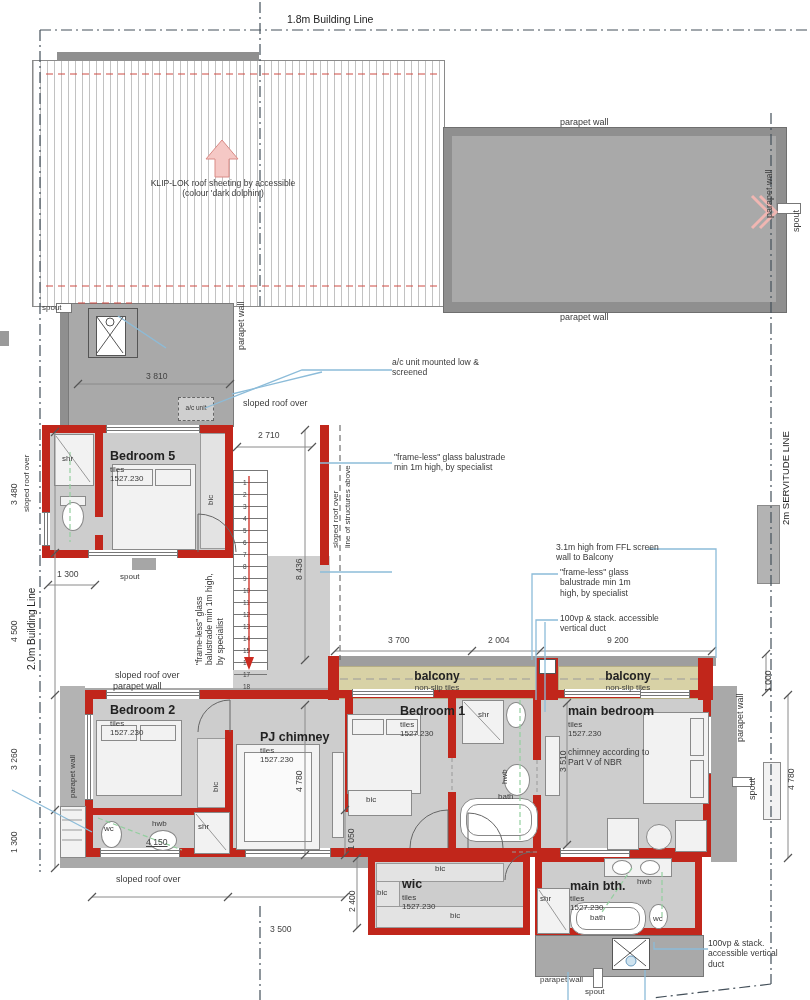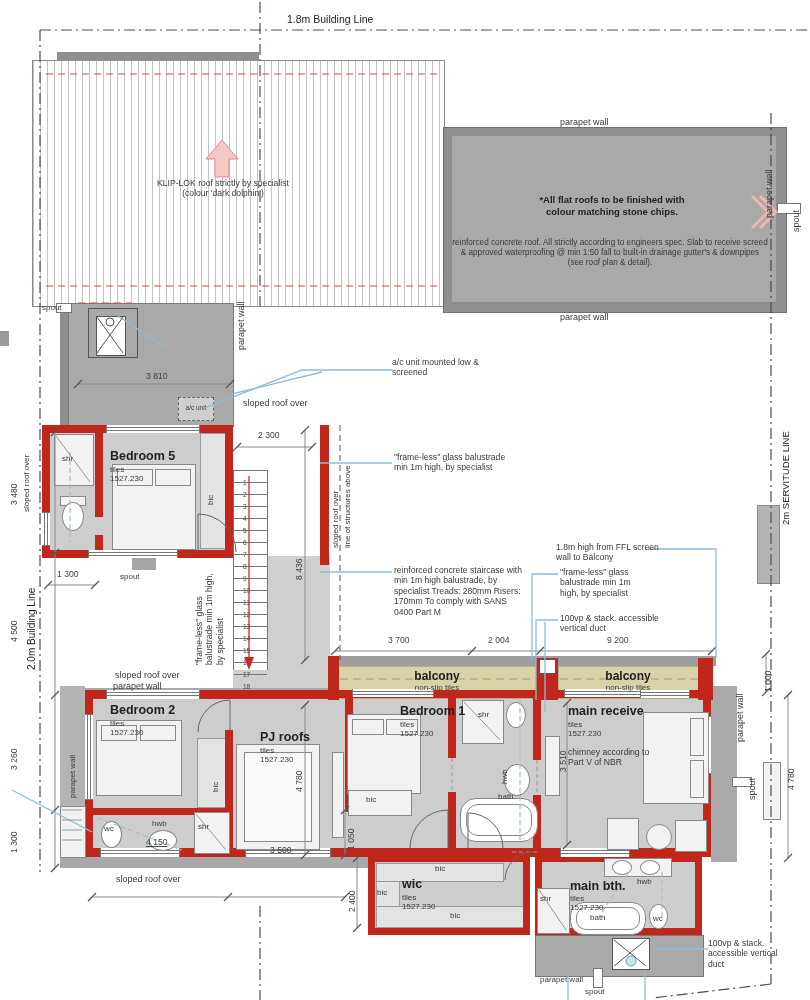--- a/index.html
+++ b/index.html
@@ -286,35 +286,33 @@
     <circle cx="631" cy="961" r="5" fill="#cfe3ef" stroke="#6a9cc0"></circle>
 
     <path d="M249 476 V658" stroke="#cc2a20" stroke-width="1.3" fill="none"></path>
     <polygon points="249,670 244,657 254,657" fill="#cc2a20"></polygon>
 
     <polygon points="222,140 238,159 229,159 229,177 215,177 215,159 206,159" fill="#f5c8c5" stroke="#d98a85"></polygon>
     <path d="M752 196 L768 212 L752 228 M760 196 L776 212 L760 228" stroke="#f0b6b2" stroke-width="3" fill="none"></path>
   </svg>
 
   <div class="lbl" style="left:287px;top:13px;font-size:10.5px;color:#222;">1.8m Building Line</div>
-  <div class="note ctr" style="left:148px;top:178px;width:150px;">KLIP-LOK roof strictly by specialist (colour 'dark dolphin')</div>
+  <div class="note ctr" style="left:148px;top:178px;width:150px;">KLIP-LOK roof sheeting by accessible (colour 'dark dolphin')</div>
 
   <div class="lbl" style="left:560px;top:117px;">parapet wall</div>
   <div class="lbl" style="left:560px;top:312px;">parapet wall</div>
   <div class="lbl rot" style="left:764px;top:218px;">parapet wall</div>
   <div class="lbl rot" style="left:791px;top:232px;">spout</div>
-  <div class="note ctr" style="left:528px;top:194px;width:168px;font-weight:bold;font-size:9.5px;color:#222;">*All flat roofs to be finished with colour matching stone chips.</div>
-  <div class="note ctr" style="left:452px;top:238px;width:316px;font-size:8.2px;">reinforced concrete roof.  All strictly according to engineers spec. Slab to receive screed &amp; approved waterproofing @ min 1:50 fall to built-in drainage gutter's &amp; downpipes (see roof plan &amp; detail).</div>
 
   <div class="lbl sm" style="left:42px;top:303px;">spout</div>
   <div class="dim" style="left:146px;top:371px;">3 810</div>
   <div class="lbl rot" style="left:236px;top:350px;">parapet wall</div>
   <div class="lbl" style="left:243px;top:398px;">sloped roof over</div>
   <div class="note" style="left:392px;top:357px;width:110px;">a/c unit mounted low &amp; screened</div>
-  <div class="dim" style="left:258px;top:430px;">2 300</div>
+  <div class="dim" style="left:258px;top:430px;">2 710</div>
 
   <div class="lblb" style="left:110px;top:449px;">Bedroom 5</div>
   <div class="lbl sm" style="left:110px;top:465px;">tiles</div>
   <div class="lbl sm" style="left:110px;top:474px;">1527.230</div>
   <div class="lbl sm" style="left:62px;top:454px;">shr</div>
   <div class="lbl sm rot" style="left:206px;top:505px;">bic</div>
   <div class="lbl sm rot" style="left:22px;top:512px;">sloped roof over</div>
   <div class="lbl sm" style="left:120px;top:572px;">spout</div>
   <div class="dim" style="left:57px;top:569px;">1 300</div>
 
@@ -324,22 +322,21 @@
   <div class="dim rot" style="left:9px;top:770px;">3 260</div>
   <div class="dim rot" style="left:9px;top:853px;">1 300</div>
   <div class="lbl rot" style="left:26px;top:670px;font-size:10px;color:#222;">2.0m Building Line</div>
   <div class="lbl rot" style="left:780px;top:525px;font-size:9.5px;color:#222;">2m SERVITUDE LINE</div>
 
   <div class="lbl sm rot" style="left:331px;top:548px;">sloped roof over</div>
   <div class="lbl sm rot" style="left:343px;top:548px;">line of structures above</div>
   <div class="note rot" style="left:194px;top:665px;width:100px;">"frame-less" glass balustrade min 1m high, by specialist</div>
 
   <div class="note" style="left:394px;top:452px;width:115px;">"frame-less" glass balustrade min 1m high, by specialist</div>
-  <div class="note" style="left:394px;top:565px;width:132px;">reinforced concrete staircase with min 1m high balustrade, by specialist Treads: 280mm Risers: 170mm To comply with SANS 0400 Part M</div>
-  <div class="note" style="left:556px;top:542px;width:112px;">1.8m high from FFL screen wall to Balcony</div>
+  <div class="note" style="left:556px;top:542px;width:112px;">3.1m high from FFL screen wall to Balcony</div>
   <div class="note" style="left:560px;top:567px;width:90px;">"frame-less" glass balustrade min 1m high, by specialist</div>
   <div class="note" style="left:560px;top:613px;width:118px;">100vp &amp;  stack. accessible vertical duct</div>
 
   <div class="dim" style="left:388px;top:635px;">3 700</div>
   <div class="dim" style="left:488px;top:635px;">2 004</div>
   <div class="dim" style="left:607px;top:635px;">9 200</div>
   <div class="dim rot" style="left:763px;top:692px;">1 000</div>
 
   <div class="lbl" style="left:115px;top:670px;">sloped roof over</div>
   <div class="lbl" style="left:113px;top:681px;">parapet wall</div>
@@ -349,27 +346,27 @@
     <div style="font-size:8px;">non-slip tiles</div>
   </div>
   <div class="abs ctr" style="left:558px;top:669px;width:140px;z-index:10;">
     <div style="font-weight:bold;font-size:12px;color:#222;">balcony</div>
     <div style="font-size:8px;">non-slip tiles</div>
   </div>
 
   <div class="lblb" style="left:110px;top:703px;">Bedroom 2</div>
   <div class="lbl sm" style="left:110px;top:719px;">tiles</div>
   <div class="lbl sm" style="left:110px;top:728px;">1527.230</div>
-  <div class="lblb" style="left:260px;top:730px;">PJ roofs</div>
+  <div class="lblb" style="left:260px;top:730px;">PJ chimney</div>
   <div class="lbl sm" style="left:260px;top:746px;">tiles</div>
   <div class="lbl sm" style="left:260px;top:755px;">1527.230</div>
   <div class="lblb" style="left:400px;top:704px;">Bedroom 1</div>
   <div class="lbl sm" style="left:400px;top:720px;">tiles</div>
   <div class="lbl sm" style="left:400px;top:729px;">1527.230</div>
-  <div class="lblb" style="left:568px;top:704px;">main receive</div>
+  <div class="lblb" style="left:568px;top:704px;">main bedroom</div>
   <div class="lbl sm" style="left:568px;top:720px;">tiles</div>
   <div class="lbl sm" style="left:568px;top:729px;">1527.230</div>
   <div class="note" style="left:568px;top:747px;width:92px;">chimney according to Part V of NBR</div>
 
   <div class="lbl sm rot" style="left:211px;top:792px;">bic</div>
   <div class="lbl sm rot" style="left:68px;top:798px;">parapet wall</div>
   <div class="lbl sm" style="left:104px;top:824px;">wc</div>
   <div class="lbl sm" style="left:152px;top:819px;">hwb</div>
   <div class="lbl sm" style="left:198px;top:822px;">shr</div>
   <div class="dim rot" style="left:294px;top:792px;">4 780</div>
@@ -379,21 +376,21 @@
   <div class="lbl sm" style="left:498px;top:792px;">bath</div>
   <div class="dim rot" style="left:558px;top:772px;">3 510</div>
   <div class="dim rot" style="left:346px;top:850px;">1 050</div>
 
   <div class="lbl rot" style="left:735px;top:742px;">parapet wall</div>
   <div class="lbl rot" style="left:747px;top:800px;">spout</div>
   <div class="dim rot" style="left:786px;top:790px;">4 780</div>
 
   <div class="lbl" style="left:116px;top:874px;">sloped roof over</div>
   <div class="dim" style="left:146px;top:837px;text-decoration:underline;">4 150</div>
-  <div class="dim" style="left:270px;top:845px;">3 500</div>
+  <div class="dim" style="left:270px;top:924px;">3 500</div>
   <div class="dim rot" style="left:347px;top:912px;">2 400</div>
 
   <div class="lblb" style="left:402px;top:877px;">wic</div>
   <div class="lbl sm" style="left:402px;top:893px;">tiles</div>
   <div class="lbl sm" style="left:402px;top:902px;">1527.230</div>
   <div class="lbl sm" style="left:435px;top:864px;">bic</div>
   <div class="lbl sm" style="left:377px;top:888px;">bic</div>
   <div class="lbl sm" style="left:450px;top:911px;">bic</div>
 
   <div class="lblb" style="left:570px;top:879px;">main bth.</div>

